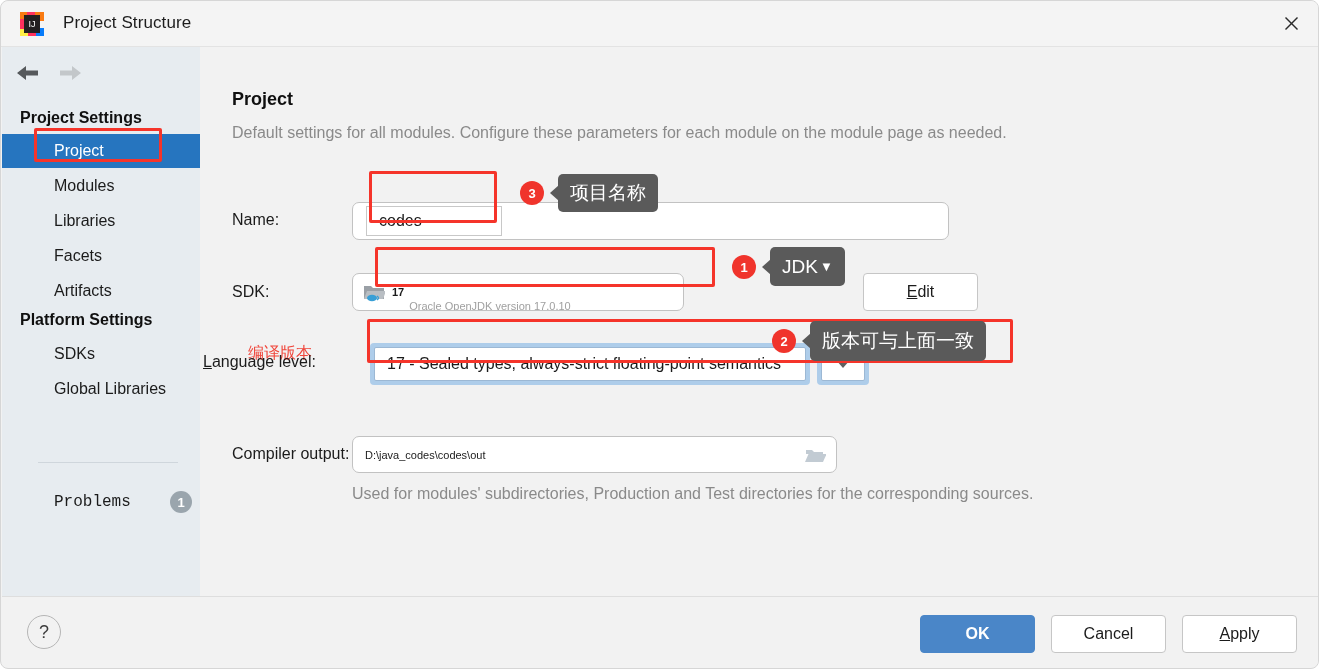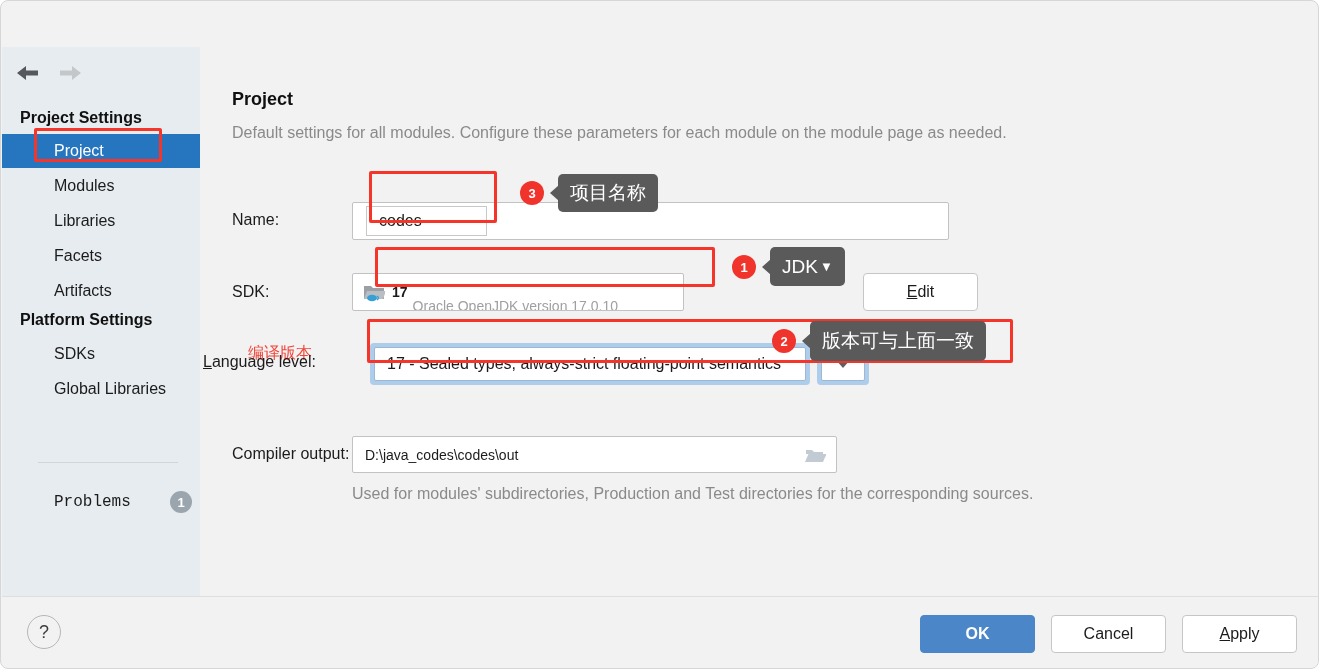--- a/index.html
+++ b/index.html
@@ -116,31 +116,31 @@
     position: absolute;
     font-size: 16px; color: #1b1b1b;
     white-space: nowrap;
   }
   .mnemonic { text-decoration: underline; }
 
   .text-input {
     position: absolute;
     background: #ffffff;
     border: 1px solid #c2c2c2;
-    border-radius: 2px;
+    border-radius: 7px;
     display: flex; align-items: center;
-    font-size: 14px; color: #1b1b1b;
+    font-size: 11px; color: #1b1b1b;
     padding-left: 12px;
   }
 
   
   .name-input { left: 152px; top: 155px; width: 597px; height: 38px; }
   .name-inner-box {
     position: absolute; left: 166px; top: 159px;
-    width: 121px; height: 30px;
+    width: 136px; height: 30px;
     background: #ffffff;
     border: 1px solid #c8c8c8;
     display: flex; align-items: center;
     padding-left: 12px;
     font-size: 16px; color: #1b1b1b;
   }
 
   
   .sdk-input {
     left: 152px; top: 226px; width: 332px; height: 38px;
@@ -300,20 +300,42 @@
     left: 1180px; width: 115px;
     background: #ffffff; color: #1b1b1b;
     border: 1px solid #c6c6c6;
   }
 </style>
 </head>
 <body>
 
 <div class="window">
 
+  <div class="titlebar">
+    <div class="app-icon">
+      <svg width="26" height="26" viewBox="0 0 26 26">
+        <rect x="1" y="1" width="7" height="7" fill="#f97a12"></rect>
+        <rect x="8" y="1" width="8" height="6" fill="#fe315d"></rect>
+        <rect x="16" y="1" width="9" height="9" fill="#f97a12"></rect>
+        <rect x="1" y="8" width="6" height="10" fill="#fe315d"></rect>
+        <rect x="1" y="18" width="8" height="7" fill="#ffee45"></rect>
+        <rect x="9" y="19" width="8" height="6" fill="#fe315d"></rect>
+        <rect x="17" y="17" width="8" height="8" fill="#087cfa"></rect>
+        <rect x="5" y="4" width="16" height="18" fill="#231f20"></rect>
+        <text x="13" y="16" font-family="'Liberation Sans', sans-serif" font-size="9" fill="#ffffff" text-anchor="middle">IJ</text>
+      </svg>
+    </div>
+    <div class="title-text">Project Structure</div>
+    <div class="close-btn">
+      <svg width="15" height="15" viewBox="0 0 15 15">
+        <line x1="1.5" y1="1.5" x2="13.5" y2="13.5" stroke="#2a2a2a" stroke-width="1.4"></line>
+        <line x1="13.5" y1="1.5" x2="1.5" y2="13.5" stroke="#2a2a2a" stroke-width="1.4"></line>
+      </svg>
+    </div>
+  </div>
 
   <div class="sidebar">
 
     <div class="nav-arrows">
       <span class="nav-arrow">
         <svg width="30" height="24" viewBox="0 0 30 24">
           <path d="M3 12 L12 5 L12 9.5 L24 9.5 L24 14.5 L12 14.5 L12 19 Z" fill="#56595c"></path>
         </svg>
       </span>
       <span class="nav-arrow">

